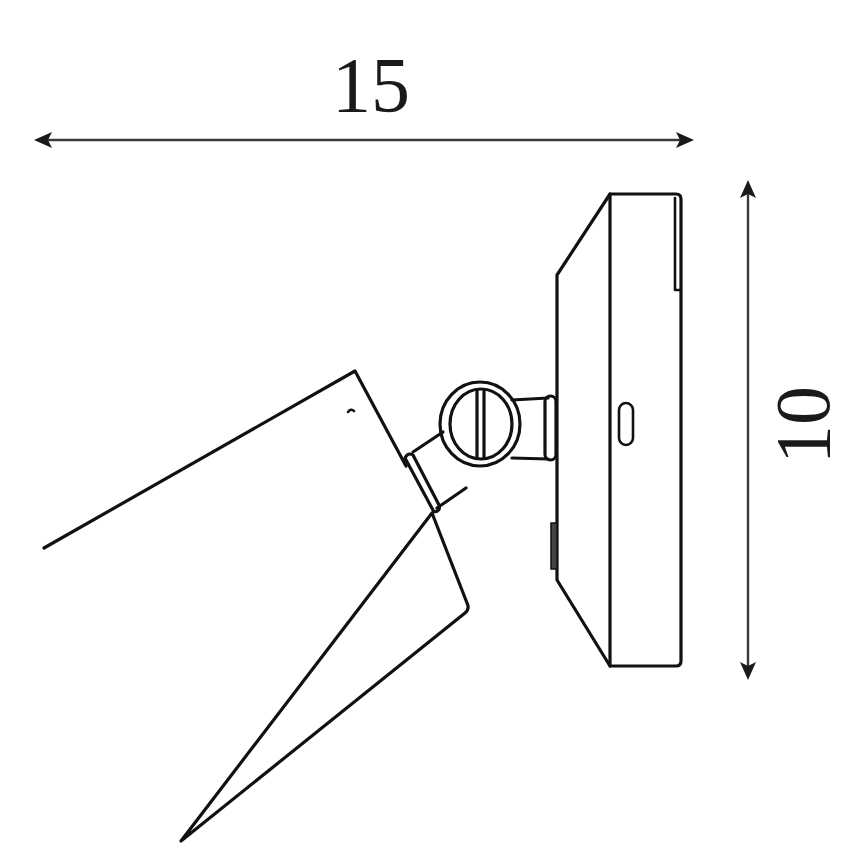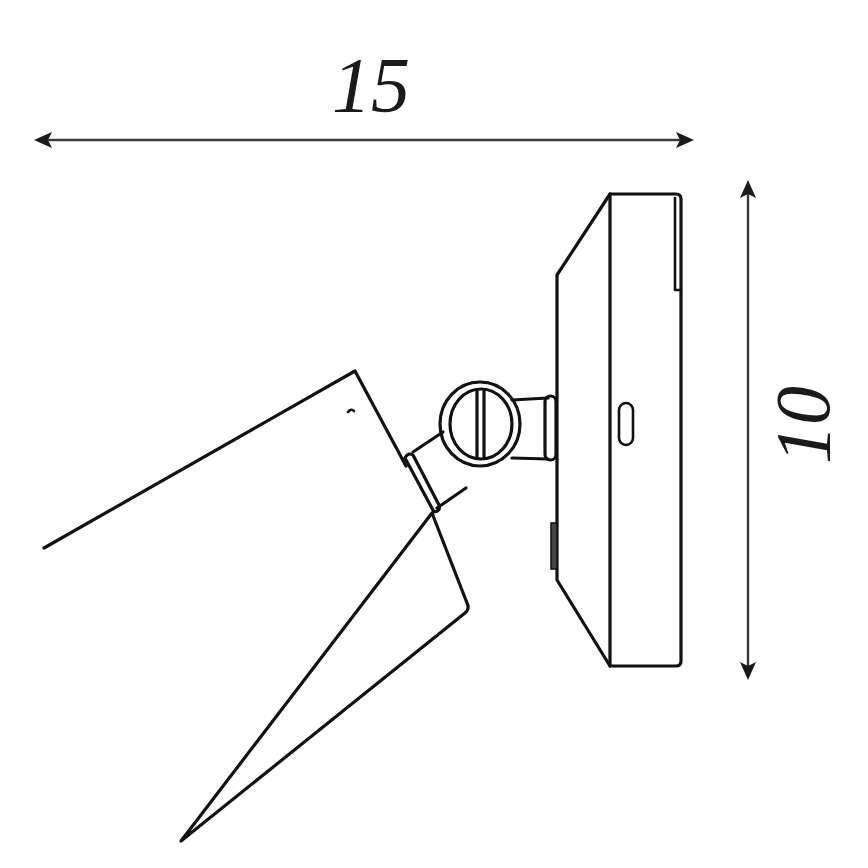--- a/index.html
+++ b/index.html
@@ -1,17 +1,17 @@
 <!DOCTYPE html>
 <html><head>
   <meta charset="utf-8">
   <style>
     html, body { margin: 0; padding: 0; background: #ffffff; }
     body { width: 868px; height: 868px; overflow: hidden; position: relative; }
-    #canvas { position: absolute; left: 0; top: 0; width: 712px; height: 868px; font-style: italic; }
+    #canvas { position: absolute; left: 0; top: 0; width: 712px; height: 868px; }
     .dim-label {
       position: absolute;
       font-family: "Liberation Serif", "DejaVu Serif", serif;
       color: #1a1a1a;
       font-size: 78px;
       line-height: 1;
       white-space: nowrap;
     }
     #label-width { left: 326px; top: 46px; width: 90px; text-align: center; }
     #label-height {

